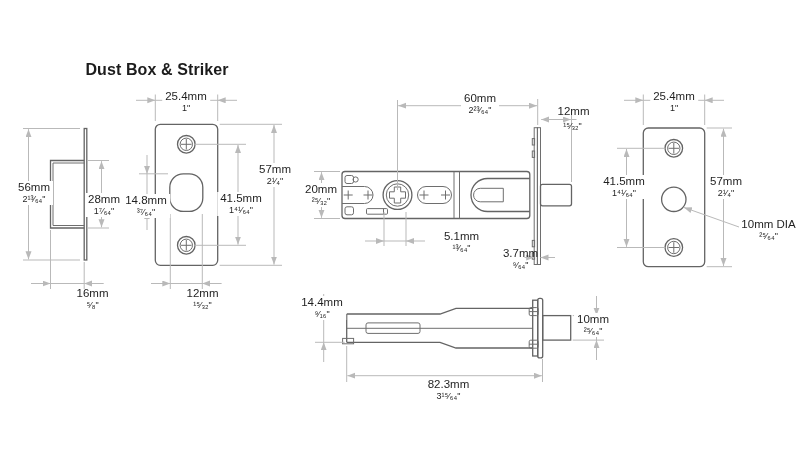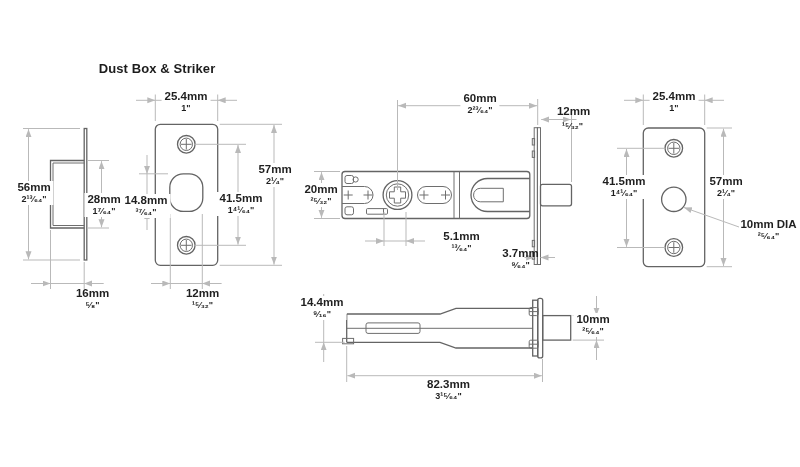--- a/index.html
+++ b/index.html
@@ -6,25 +6,25 @@
   .canvas{
     position:relative;width:800px;height:467px;background:#ffffff;overflow:hidden;
     font-family:"Liberation Sans","DejaVu Sans",sans-serif;
   }
   .canvas svg{position:absolute;left:0;top:0;}
   .pl{stroke:#646464;stroke-width:1.3;fill:none;}
   .pl2{stroke:#6e6e6e;stroke-width:1;fill:none;}
   .dl{stroke:#b9b9b9;stroke-width:1;fill:none;}
   .sec-title{
     position:absolute;transform:translateX(-50%);white-space:nowrap;
-    font-size:13px;font-weight:bold;color:#1c1c1c;letter-spacing:.1px;
+    font-size:16px;font-weight:bold;color:#1c1c1c;letter-spacing:.1px;
   }
   .dim-label{
     position:absolute;transform:translateX(-50%);text-align:center;white-space:nowrap;
-    background:#ffffff;padding:0 3px;color:#1f1f1f;font-weight:bold;
+    background:#ffffff;padding:0 3px;color:#1f1f1f;font-weight:normal;
   }
   .dim-label .mm{font-size:11.5px;line-height:13px;}
   .dim-label .in{font-size:9px;line-height:11px;}
   .dim-label.nobg{background:transparent;padding-left:36px;}
 </style>
 </head>
 <body>
 
 <div class="canvas">
 

